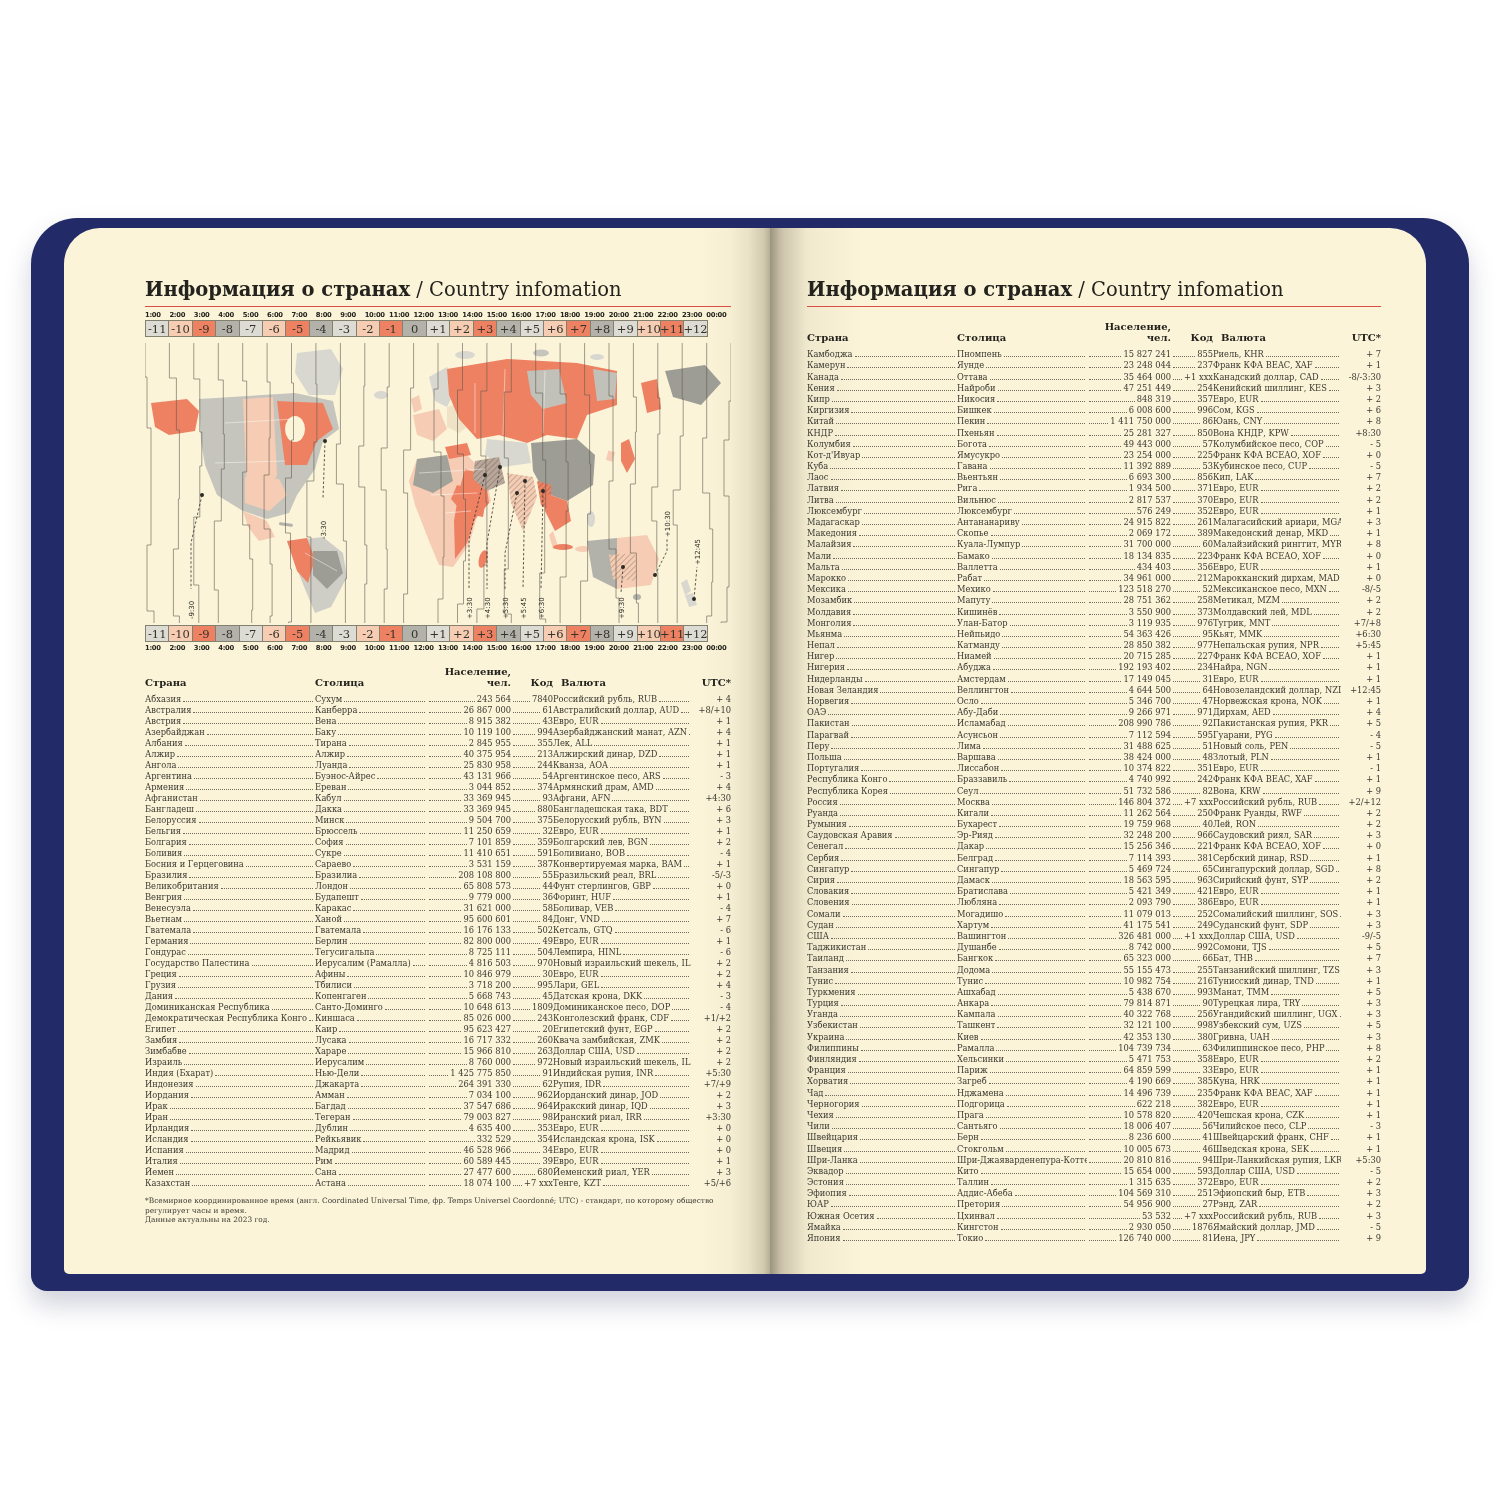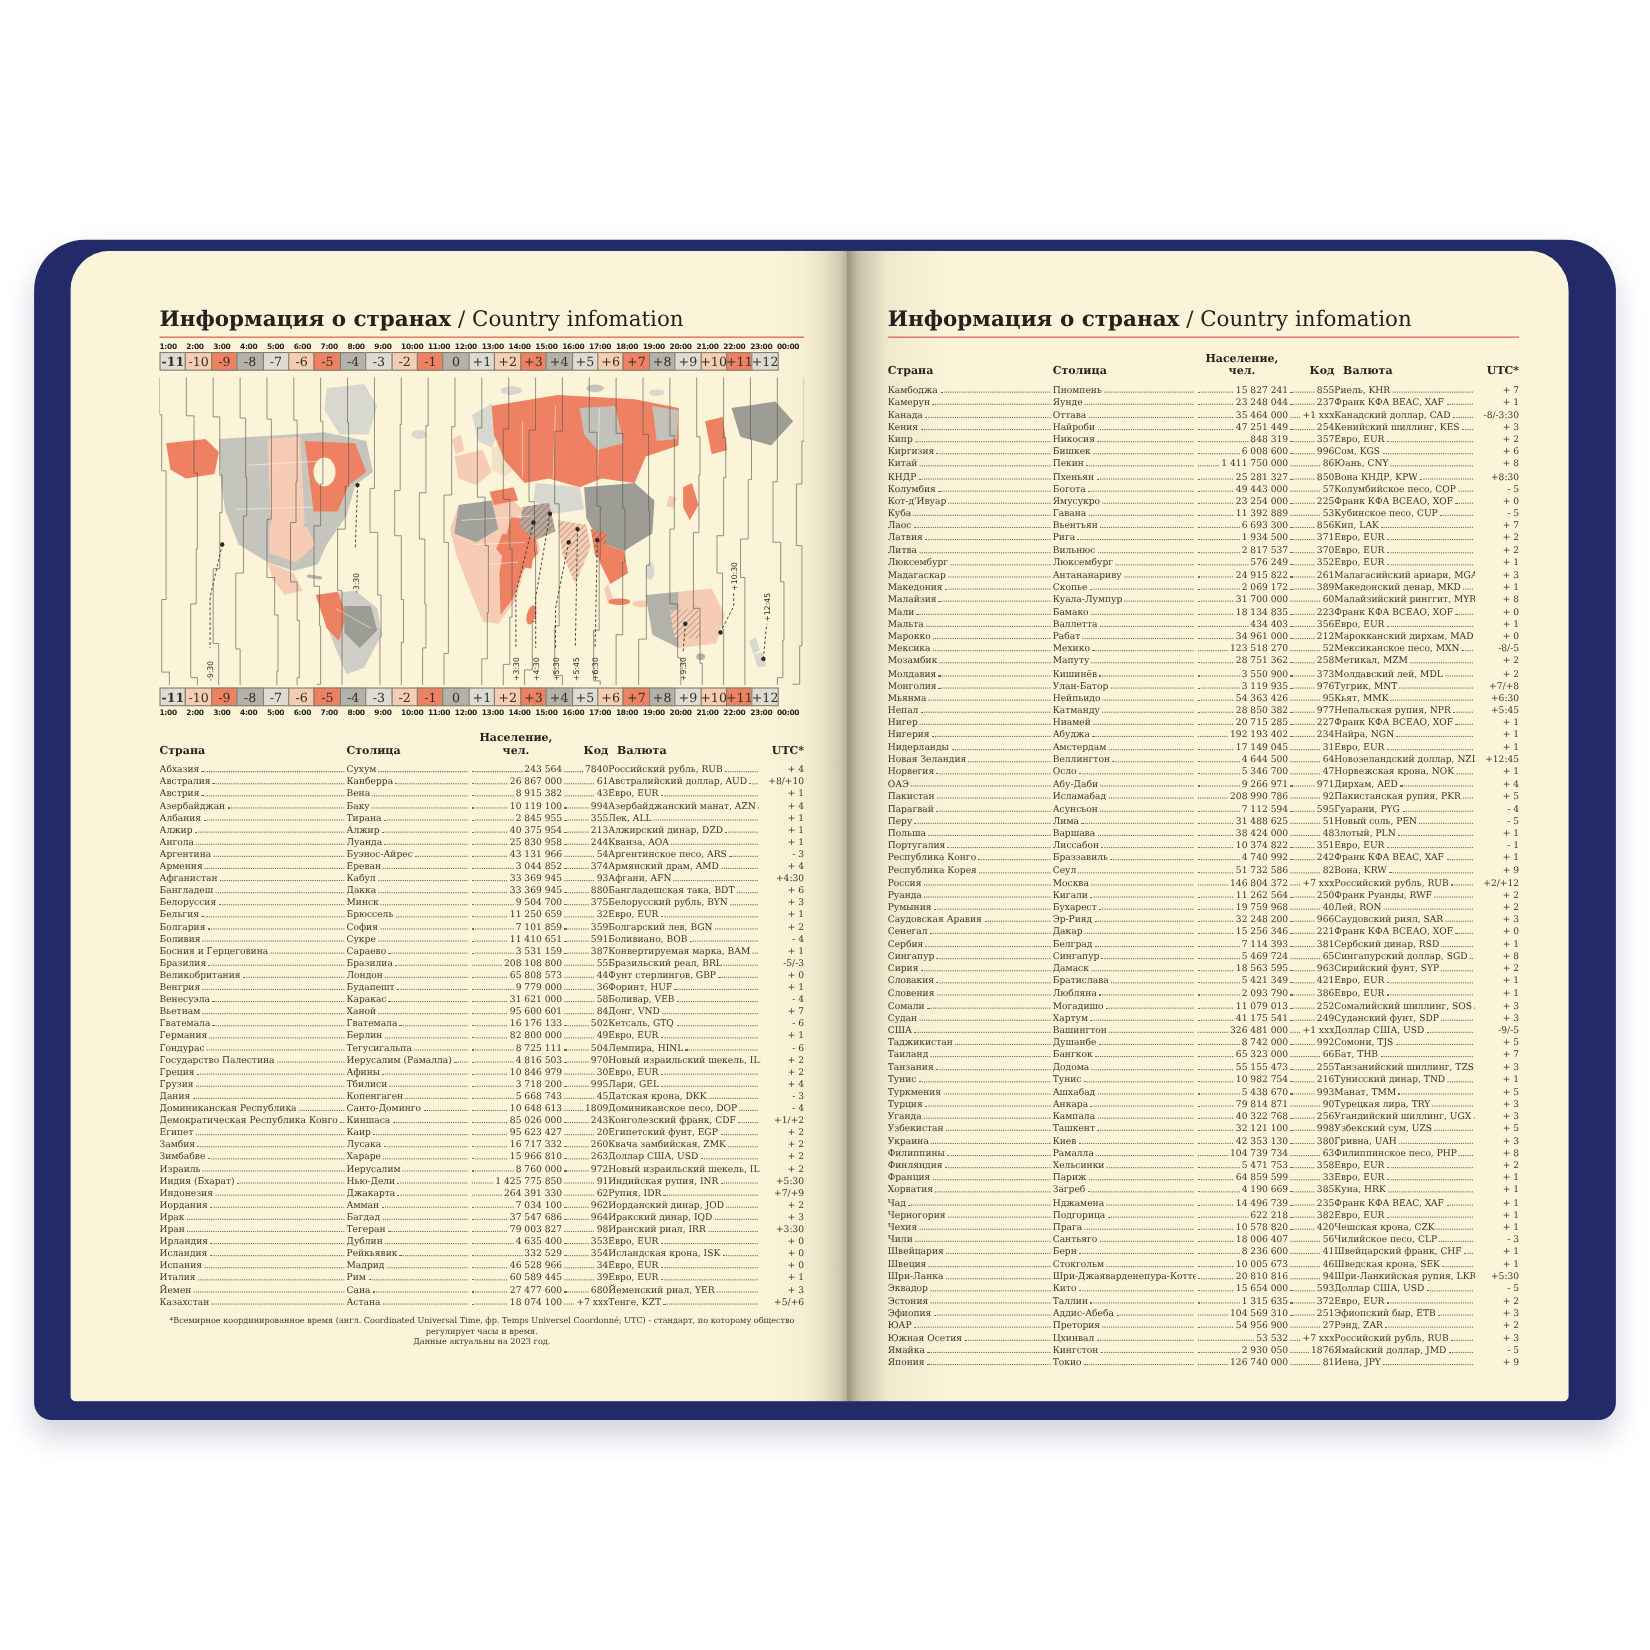--- a/index.html
+++ b/index.html
@@ -25,45 +25,45 @@
   .title .bold{font-weight:bold;}
   .rule{height:0;border-top:1.7px solid #d84f44;margin-top:5px;}
 
   .hours-row{display:flex;width:100%;margin-top:4px;}
   .hcell{width:24.42px;text-align:left;font-family:"DejaVu Sans",sans-serif;
          font-weight:bold;font-size:6.8px;letter-spacing:-0.3px;color:#23221c;}
   .offsets-row{display:flex;width:100%;margin-top:1px;}
   .zcell{box-sizing:border-box;width:24.42px;height:17px;border:1px solid #82806f;
          margin-left:-1px;display:flex;align-items:center;justify-content:center;
          font-size:11.5px;color:#33312a;}
-  .zcell:first-child{margin-left:0;font-weight:bold;}
+  .zcell:first-child{margin-left:0;}
   .tone-l{background:#dddcd4;} .tone-p{background:#f6cdb2;}
   .tone-o{background:#ef8163;} .tone-g{background:#b3b2aa;}
 
   .map-wrap{margin-top:6px;height:280px;}
 
   .tbl{margin-top:14px;}
   .thead{display:flex;align-items:flex-end;font-weight:bold;font-size:10px;
          color:#23221c;padding-bottom:5px;}
   .trow{display:flex;align-items:flex-end;height:11px;font-size:8.3px;
         white-space:nowrap;overflow:hidden;}
   .content-r .trow{height:11.2px;}
   .cell{display:flex;align-items:flex-end;overflow:hidden;min-width:0;}
   .lead{flex:1 1 auto;min-width:3px;border-bottom:1px dotted #6f6b5d;margin:0 2px 2px 2px;}
   .txt{flex:0 0 auto;}
   
   .l-country{flex:0 0 170px;} .l-capital{flex:0 0 112px;} .l-pop{flex:0 0 84px;text-align:center;}
   .l-code{flex:0 0 42px;} .l-cur{flex:1 1 auto;} .l-utc{flex:0 0 40px;justify-content:flex-end;}
   
   .r-country{flex:0 0 150px;} .r-capital{flex:0 0 130px;} .r-pop{flex:0 0 84px;}
   .r-code{flex:0 0 42px;} .r-cur{flex:1 1 auto;} .r-utc{flex:0 0 40px;justify-content:flex-end;}
-  .h-right{justify-content:flex-end;text-align:center;}
+  .h-right{justify-content:flex-end;text-align:right;}
   .h-cur{padding-left:8px;}
 
-  .footnote{margin-top:8px;font-size:7.4px;line-height:9.6px;color:#3a3830;text-align:center;}
+  .footnote{margin-top:8px;font-size:7.4px;line-height:9.6px;color:#3a3830;}
 </style>
 </head>
 <body>
 
 <div class="cover"></div>
 <div class="pages">
 
   <div class="page-left">
     <div class="content-l">
       <div class="title"><span class="bold">Информация о странах</span><span> / </span><span>Country infomation</span></div>

